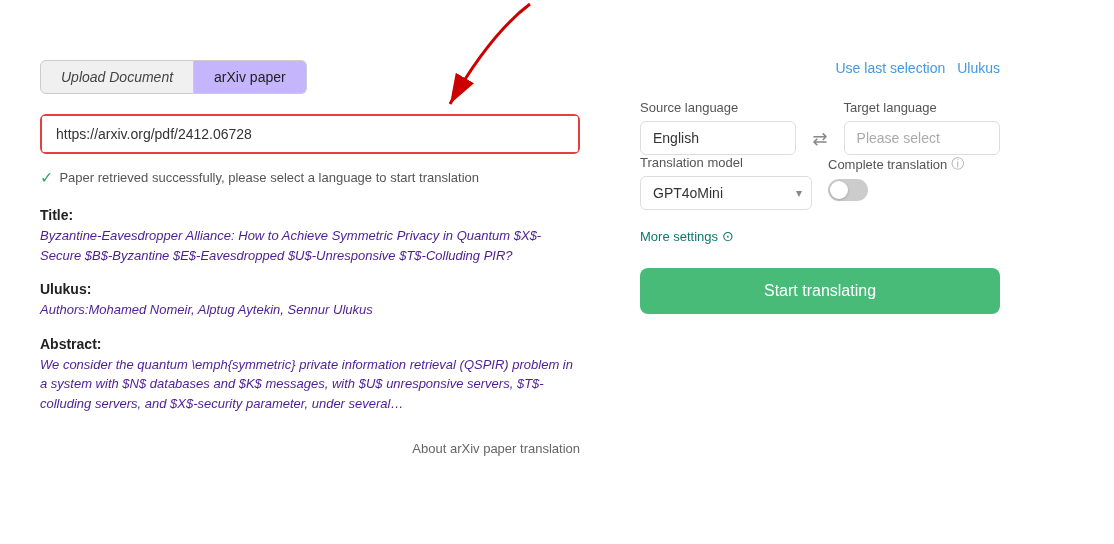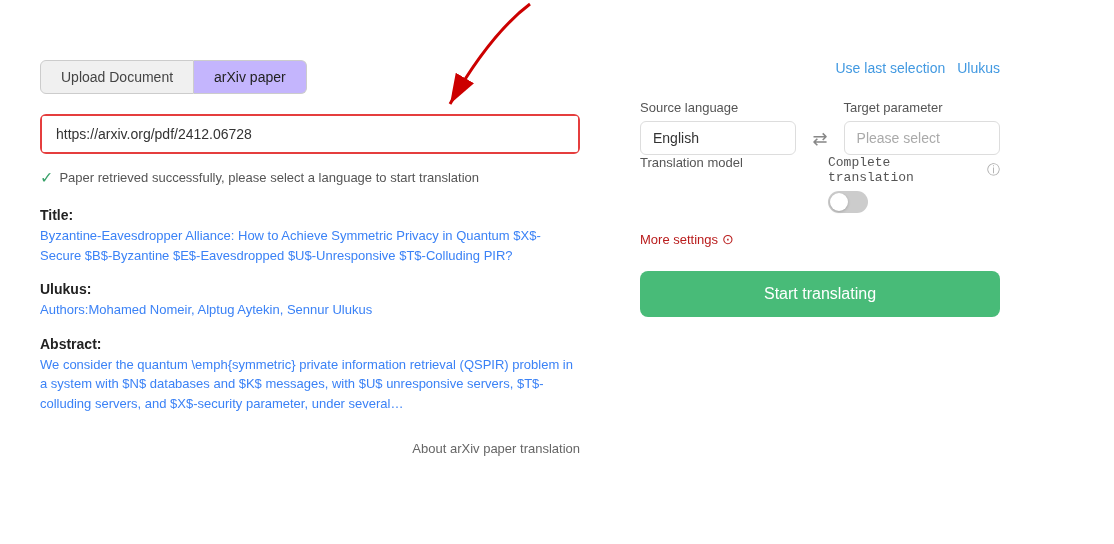--- a/index.html
+++ b/index.html
@@ -33,20 +33,21 @@
       padding: 8px 20px;
       border: 1px solid #ccc;
       background: #f0f0f0;
       cursor: pointer;
       font-size: 14px;
       color: #444;
       border-radius: 0;
     }
     .tab-btn:first-child {
       border-radius: 6px 0 0 6px;
+      font-style: italic;
     }
     .tab-btn:last-child {
       border-radius: 0 6px 6px 0;
       background: #c4b5fd;
       border-left: none;
       font-weight: 500;
       color: #222;
     }
 
     
@@ -84,22 +85,23 @@
       margin-bottom: 16px;
     }
     .meta-label {
       font-weight: 700;
       font-size: 14px;
       color: #222;
       margin-bottom: 3px;
     }
     .meta-content {
       font-size: 13px;
-      color: #3b82f6;
+      color: #4c1d95;
       line-height: 1.5;
+      font-style: italic;
     }
 
     
     .about-link {
       text-align: right;
       margin-top: 28px;
       font-size: 13px;
       color: #666;
     }
 
@@ -193,21 +195,20 @@
     }
     .complete-label-row {
       display: flex;
       align-items: center;
       gap: 4px;
       margin-bottom: 6px;
     }
     .complete-label {
       font-size: 13px;
       color: #555;
-      font-family: Liberation Mono, monospace;
     }
     .info-icon {
       color: #aaa;
       font-size: 13px;
       cursor: pointer;
     }
     .toggle {
       width: 40px;
       height: 22px;
       background: #ccc;
@@ -223,21 +224,21 @@
       position: absolute;
       top: 2px;
       left: 2px;
       box-shadow: 0 1px 3px rgba(0,0,0,0.2);
     }
 
     .more-settings {
       display: flex;
       align-items: center;
       gap: 4px;
-      color: #b91c1c;
+      color: #0f766e;
       font-size: 13px;
       cursor: pointer;
       margin-bottom: 24px;
     }
     .more-settings-icon {
       font-size: 14px;
     }
 
     .start-btn {
       width: 100%;
@@ -322,31 +323,37 @@
   
   <div class="field-group">
     <div class="field-item">
       <div class="field-label">Source language</div>
       <select class="field-select">
         <option>English</option>
       </select>
     </div>
     <div class="swap-icon">⇄</div>
     <div class="field-item">
-      <div class="field-label">Target parameter</div>
+      <div class="field-label">Target language</div>
       <select class="field-select field-select-placeholder">
         <option value="">Please select</option>
       </select>
     </div>
   </div>
 
   
   <div class="model-row">
     <div class="field-item">
       <div class="field-label">Translation model</div>
+      <div class="model-select-wrapper">
+        <select class="model-select">
+          <option>GPT4oMini</option>
+        </select>
+        <span class="model-chevron">▾</span>
+      </div>
     </div>
     <div class="complete-translation-group">
       <div class="complete-label-row">
         <span class="complete-label">Complete translation</span>
         <span class="info-icon">ⓘ</span>
       </div>
       <div class="toggle">
         <div class="toggle-knob"></div>
       </div>
     </div>

